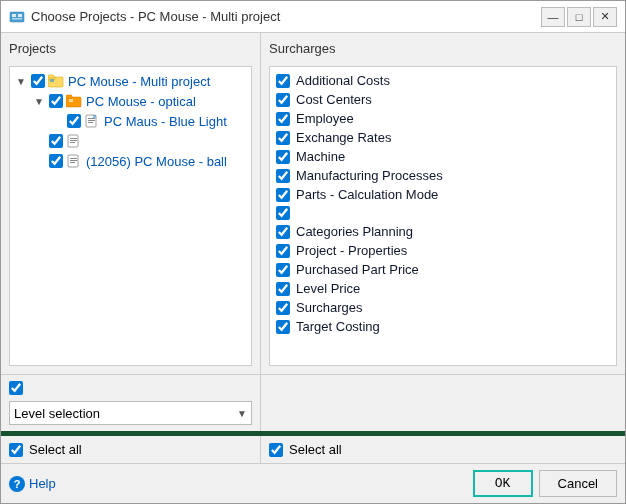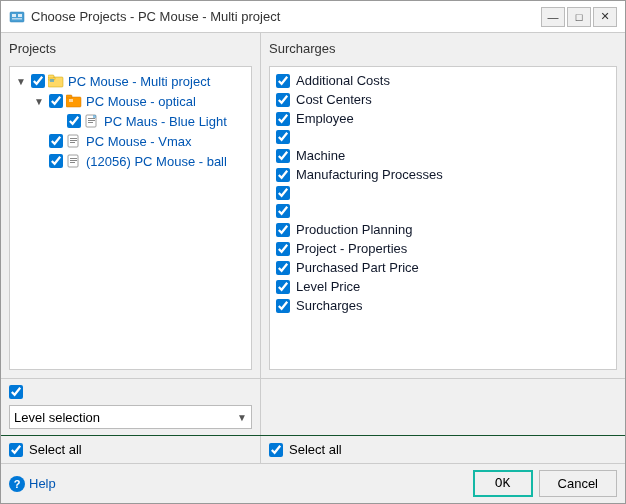--- a/index.html
+++ b/index.html
@@ -316,21 +316,20 @@
           <span class="tree-toggle" style="visibility:hidden;">▶</span>
           <input type="checkbox" class="tree-checkbox" checked="" style="">
           <span class="tree-icon">
             <svg width="14" height="14" viewBox="0 0 14 14">
               <rect x="1" y="1" width="10" height="12" rx="1" fill="#fff" stroke="#888" stroke-width="0.8"></rect>
               <rect x="3" y="4" width="7" height="1" fill="#888"></rect>
               <rect x="3" y="6" width="7" height="1" fill="#888"></rect>
               <rect x="3" y="8" width="5" height="1" fill="#888"></rect>
             </svg>
           </span>
-          <span class="tree-label blue">PC Mouse - Vmax</span>
         </div>
 
         <div class="tree-item tree-level-2">
           <span class="tree-toggle" style="visibility:hidden;">▶</span>
           <input type="checkbox" class="tree-checkbox" checked="" style="">
           <span class="tree-icon">
             <svg width="14" height="14" viewBox="0 0 14 14">
               <rect x="1" y="1" width="10" height="12" rx="1" fill="#fff" stroke="#888" stroke-width="0.8"></rect>
               <rect x="3" y="4" width="7" height="1" fill="#888"></rect>
               <rect x="3" y="6" width="7" height="1" fill="#888"></rect>
@@ -353,54 +352,60 @@
           <div class="category-item">
             <input type="checkbox" class="category-checkbox" checked="" style="accent-color: rgb(0, 120, 215);">
             <span class="category-label">Cost Centers</span>
           </div>
           <div class="category-item">
             <input type="checkbox" class="category-checkbox" checked="" style="accent-color: rgb(0, 120, 215);">
             <span class="category-label">Employee</span>
           </div>
           <div class="category-item">
             <input type="checkbox" class="category-checkbox" checked="" style="accent-color: rgb(0, 120, 215);">
+            <span class="category-label">Exchange Rates</span>
           </div>
           <div class="category-item">
             <input type="checkbox" class="category-checkbox" checked="" style="accent-color: rgb(0, 120, 215);">
             <span class="category-label">Machine</span>
           </div>
           <div class="category-item">
             <input type="checkbox" class="category-checkbox" checked="" style="accent-color: rgb(0, 120, 215);">
             <span class="category-label">Manufacturing Processes</span>
           </div>
           <div class="category-item">
             <input type="checkbox" class="category-checkbox" checked="" style="accent-color: rgb(0, 120, 215);">
-          </div>
-          <div class="category-item">
-            <input type="checkbox" class="category-checkbox" checked="" style="accent-color: rgb(0, 120, 215);">
-          </div>
-          <div class="category-item">
-            <input type="checkbox" class="category-checkbox" checked="" style="accent-color: rgb(0, 120, 215);">
-            <span class="category-label">Production Planning</span>
+            <span class="category-label">Parts - Calculation Mode</span>
+          </div>
+          <div class="category-item">
+            <input type="checkbox" class="category-checkbox" checked="" style="accent-color: rgb(0, 120, 215);">
+          </div>
+          <div class="category-item">
+            <input type="checkbox" class="category-checkbox" checked="" style="accent-color: rgb(0, 120, 215);">
+            <span class="category-label">Categories Planning</span>
           </div>
           <div class="category-item">
             <input type="checkbox" class="category-checkbox" checked="" style="accent-color: rgb(0, 120, 215);">
             <span class="category-label">Project - Properties</span>
           </div>
           <div class="category-item">
             <input type="checkbox" class="category-checkbox" checked="" style="accent-color: rgb(0, 120, 215);">
             <span class="category-label">Purchased Part Price</span>
           </div>
           <div class="category-item">
             <input type="checkbox" class="category-checkbox" checked="" style="accent-color: rgb(0, 120, 215);">
             <span class="category-label">Level Price</span>
           </div>
           <div class="category-item">
             <input type="checkbox" class="category-checkbox" checked="" style="accent-color: rgb(0, 120, 215);">
             <span class="category-label">Surcharges</span>
+          </div>
+          <div class="category-item">
+            <input type="checkbox" class="category-checkbox" checked="" style="accent-color: rgb(0, 120, 215);">
+            <span class="category-label">Target Costing</span>
           </div>
         </div>
     </div>
   </div>
 
   <div class="bottom-panels">
 
     <div class="bottom-left">
       <div class="imply-row">
         <input type="checkbox" checked="" style="width: 14px; height: 14px; accent-color: rgb(0, 120, 215);">
@@ -408,21 +413,21 @@
       <div class="level-dropdown">
         <span class="level-dropdown-text">Level selection</span>
         <span class="level-dropdown-arrow">▼</span>
       </div>
     </div>
 
     <div class="bottom-right">
     </div>
   </div>
 
-  <div style="display:flex; border-top: 1px solid #14532d;">
+  <div style="display:flex; border-top: 5px solid #14532d;">
     <div style="width:260px; border-right:1px solid #ccc; padding:6px 8px;">
       <div class="select-all-row" style="padding:0;">
         <input type="checkbox" checked="" style="width: 14px; height: 14px; accent-color: rgb(0, 120, 215);">
         <span>Select all</span>
       </div>
     </div>
     <div style="flex:1; padding:6px 8px;">
       <div class="select-all-row" style="padding:0;">
         <input type="checkbox" checked="" style="width: 14px; height: 14px; accent-color: rgb(0, 120, 215);">
         <span>Select all</span>

